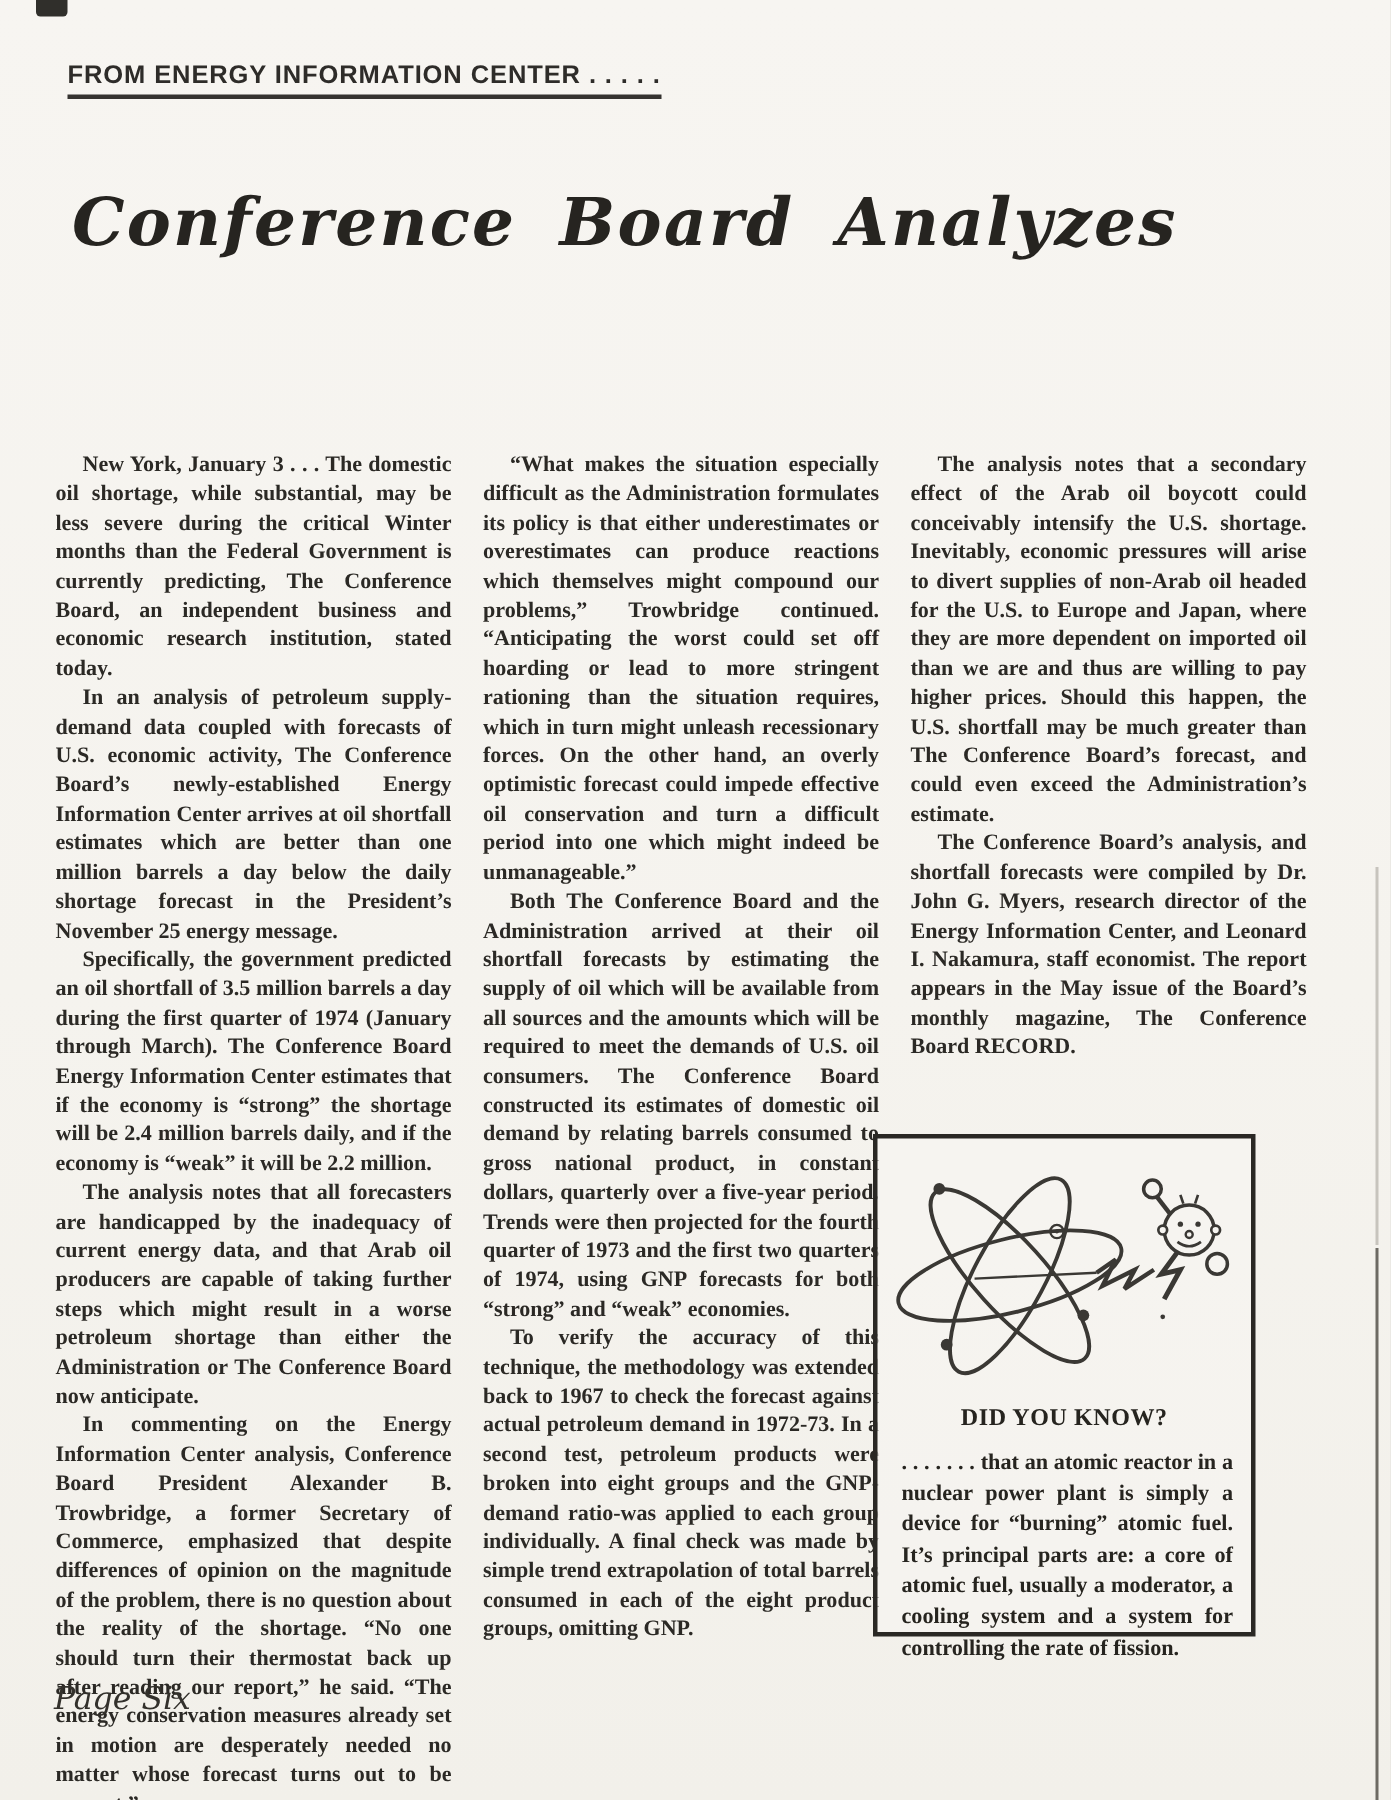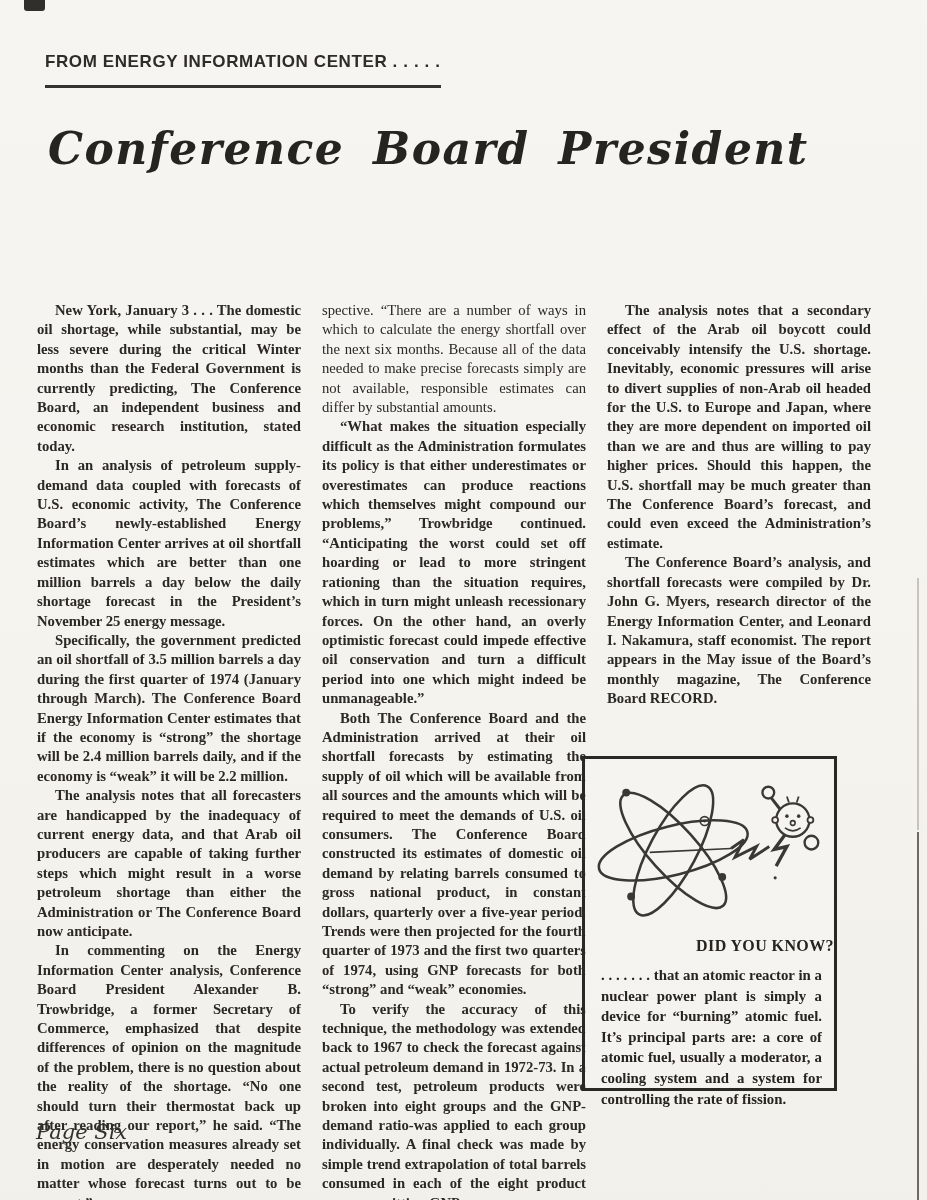--- a/index.html
+++ b/index.html
@@ -9,24 +9,24 @@
     background:linear-gradient(180deg,#f7f5f1 0%,#f5f3ee 55%,#f2f0ea 100%);
     font-family:"Liberation Serif", serif;
     color:#2b2925;
     overflow:hidden;
   }
   .corner-mark{
     position:absolute;left:24px;top:0;width:21px;height:11px;
     background:#15130f;border-radius:0 0 3px 3px;opacity:.88;
   }
   .kicker{
-    position:absolute;left:45px;top:52px;
+    position:absolute;left:45px;top:40px;
     font-family:"Liberation Sans", sans-serif;
     font-weight:bold;font-size:17px;letter-spacing:.6px;
-    color:#2e2c29;border-bottom:3px solid #353330;padding-bottom:13px;
+    color:#2e2c29;border-bottom:3px solid #353330;padding-bottom:3px;
     display:inline-block;
   }
   .title{
     position:absolute;left:48px;top:104px;
     font-family:"DejaVu Serif", serif;
     font-style:italic;font-weight:bold;
     font-size:44px;line-height:89px;
     color:#262420;letter-spacing:1.5px;word-spacing:12px;
     white-space:nowrap;
   }
@@ -44,21 +44,21 @@
   .col p.indent{text-indent:18px;font-weight:bold;}
   .dyk-box{
     position:absolute;left:582px;top:756px;
     width:255px;height:335px;
     border:3px solid #2a2824;
     background:rgba(247,245,241,.6);
     box-sizing:border-box;
   }
   .dyk-art{display:block;width:245px;height:168px;margin:4px auto 0 auto;}
   .dyk-heading{
-    text-align:right;font-weight:bold;font-size:16px;
+    text-align:center;font-weight:bold;font-size:16px;
     letter-spacing:.4px;margin-top:6px;color:#26241f;
   }
   .dyk-body{
     margin:10px 12px 0 16px;
     font-weight:bold;font-size:14.8px;line-height:20.6px;
     text-align:justify;color:#26241f;
   }
   .footer{
     position:absolute;left:36px;top:1120px;
     font-family:"DejaVu Serif", serif;
@@ -72,34 +72,33 @@
 </head>
 <body>
 
 <div class="page">
 
   <div class="corner-mark"></div>
 
   <div class="kicker">FROM ENERGY INFORMATION CENTER . . . . .</div>
 
   <div class="title">
-    <span class="title-line">Conference Board President</span>
+    <span class="title-line">Conference Board Analyzes</span>
   </div>
 
   <div class="columns">
     <div class="col">
       <p class="indent">New York, January 3 . . . The domestic oil shortage, while substantial, may be less severe during the critical Winter months than the Federal Government is currently predicting, The Conference Board, an independent business and economic research institution, stated today.</p>
       <p class="indent">In an analysis of petroleum supply-demand data coupled with forecasts of U.S. economic activity, The Conference Board’s newly-established Energy Information Center arrives at oil shortfall estimates which are better than one million barrels a day below the daily shortage forecast in the President’s November 25 energy message.</p>
       <p class="indent">Specifically, the government predicted an oil shortfall of 3.5 million barrels a day during the first quarter of 1974 (January through March). The Conference Board Energy Information Center estimates that if the economy is “strong” the shortage will be 2.4 million barrels daily, and if the economy is “weak” it will be 2.2 million.</p>
       <p class="indent">The analysis notes that all forecasters are handicapped by the inadequacy of current energy data, and that Arab oil producers are capable of taking further steps which might result in a worse petroleum shortage than either the Administration or The Conference Board now anticipate.</p>
       <p class="indent">In commenting on the Energy Information Center analysis, Conference Board President Alexander B. Trowbridge, a former Secretary of Commerce, emphasized that despite differences of opinion on the magnitude of the problem, there is no question about the reality of the shortage. “No one should turn their thermostat back up after reading our report,” he said. “The energy conservation measures already set in motion are desperately needed no matter whose forecast turns out to be correct.”</p>
       <p class="indent">The Conference Board undertook its analysis not to challenge government, Trowbridge said, but to enhance its per-</p>
     </div>
     <div class="col">
-      <p>spective. “There are a number of ways in which to calculate the energy shortfall over the next six months. Because all of the data needed to make precise forecasts simply are not available, responsible estimates can differ by substantial amounts.</p>
       <p class="indent">“What makes the situation especially difficult as the Administration formulates its policy is that either underestimates or overestimates can produce reactions which themselves might compound our problems,” Trowbridge continued. “Anticipating the worst could set off hoarding or lead to more stringent rationing than the situation requires, which in turn might unleash recessionary forces. On the other hand, an overly optimistic forecast could impede effective oil conservation and turn a difficult period into one which might indeed be unmanageable.”</p>
       <p class="indent">Both The Conference Board and the Administration arrived at their oil shortfall forecasts by estimating the supply of oil which will be available from all sources and the amounts which will be required to meet the demands of U.S. oil consumers. The Conference Board constructed its estimates of domestic oil demand by relating barrels consumed to gross national product, in constant dollars, quarterly over a five-year period. Trends were then projected for the fourth quarter of 1973 and the first two quarters of 1974, using GNP forecasts for both “strong” and “weak” economies.</p>
       <p class="indent">To verify the accuracy of this technique, the methodology was extended back to 1967 to check the forecast against actual petroleum demand in 1972-73. In a second test, petroleum products were broken into eight groups and the GNP-demand ratio-was applied to each group individually. A final check was made by simple trend extrapolation of total barrels consumed in each of the eight product groups, omitting GNP.</p>
     </div>
     <div class="col">
       <p class="indent">The analysis notes that a secondary effect of the Arab oil boycott could conceivably intensify the U.S. shortage. Inevitably, economic pressures will arise to divert supplies of non-Arab oil headed for the U.S. to Europe and Japan, where they are more dependent on imported oil than we are and thus are willing to pay higher prices. Should this happen, the U.S. shortfall may be much greater than The Conference Board’s forecast, and could even exceed the Administration’s estimate.</p>
       <p class="indent">The Conference Board’s analysis, and shortfall forecasts were compiled by Dr. John G. Myers, research director of the Energy Information Center, and Leonard I. Nakamura, staff economist. The report appears in the May issue of the Board’s monthly magazine, The Conference Board RECORD.</p>
     </div>
   </div>
 

